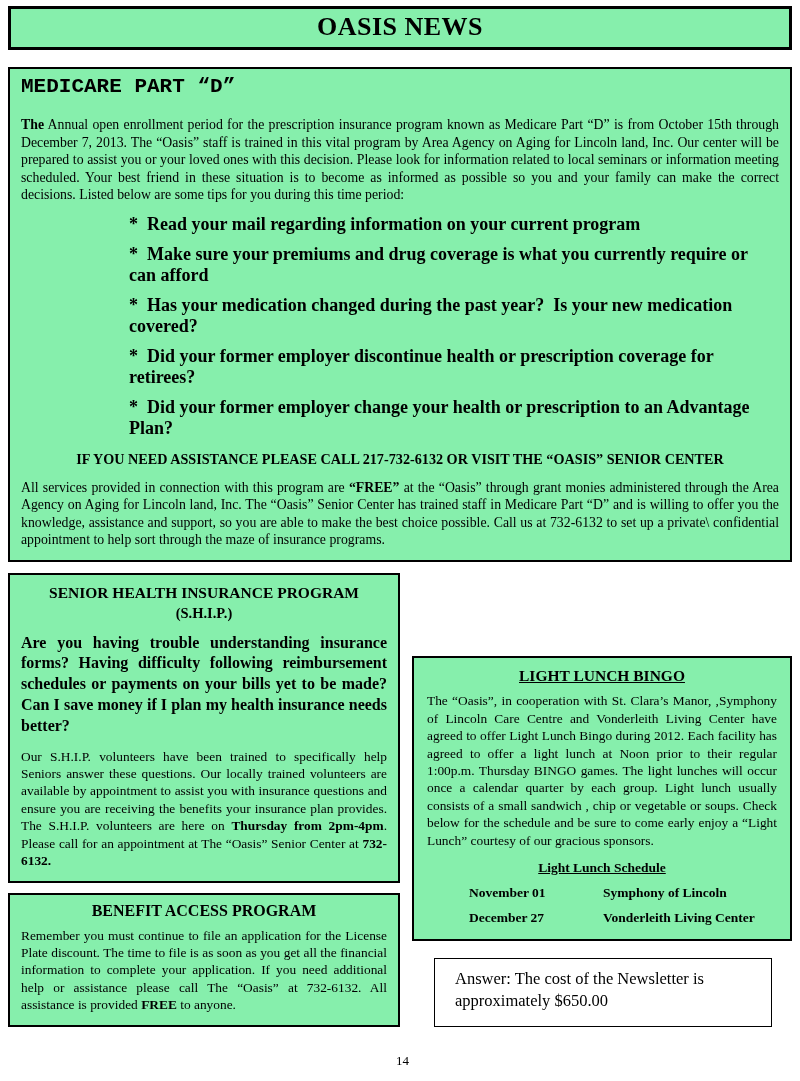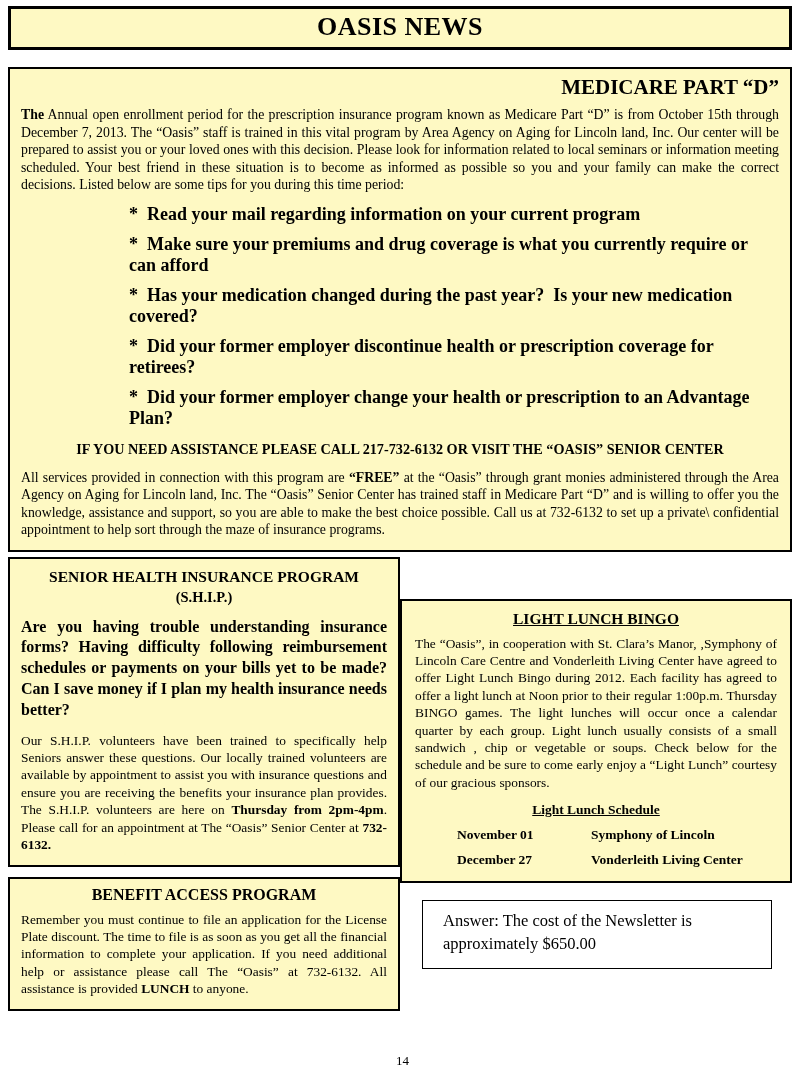--- a/index.html
+++ b/index.html
@@ -2,35 +2,35 @@
 <html><head>
 <meta charset="utf-8">
 <style>
   * { margin:0; padding:0; box-sizing:border-box; }
   html,body { background:#ffffff; }
   body {
     width:800px; height:1081px; position:relative;
     font-family:"Liberation Serif", serif; color:#000;
   }
   .page { padding:6px 8px 0; }
-  .box { border:2px solid #000; background:#fef9c3; }
+  .box { border:2px solid #000; background:#86efac; }
 
   .header-box { border-width:3px; text-align:center; padding:3px 0 5px; }
   .header-box h1 { font-size:26px; font-weight:bold; letter-spacing:0.5px; }
 
   .medicare-box { margin-top:17px; padding:6px 11px 11px; }
-  .medicare-box h2 { text-align:right; font-size:21px; font-weight:bold; margin-bottom:6px; }
+  .medicare-box h2 { text-align:left; font-size:21px; font-weight:bold; margin-bottom:18px;font-family:Liberation Mono, monospace; }
   p.just { text-align:justify; font-size:13.8px; line-height:1.27; }
 
   .bullets { list-style:none; margin:10px 0 11px 108px; }
   .bullets li { font-weight:bold; font-size:18px; margin-bottom:9px; white-space:pre-wrap; }
 
   .assist { text-align:center; font-weight:bold; font-size:14.2px; margin:12px 0 11px; }
 
-  .columns { display:flex; margin-top:5px; align-items:center; }
+  .columns { display:flex; gap:12px; margin-top:11px; align-items:flex-end; }
   .col-left { width:392px; flex:none; }
   .col-right { flex:1; }
 
   .ship-box { padding:9px 11px 11px; }
   .ship-box h3 { text-align:center; font-size:15.5px; font-weight:bold; margin-bottom:3px; }
   .ship-sub { text-align:center; font-size:14.5px; font-weight:bold; margin-bottom:11px; }
   .bold-para { font-weight:bold; text-align:justify; font-size:16px; line-height:1.3; margin-bottom:11px; }
   .small-just { text-align:justify; font-size:13.4px; line-height:1.3; }
 
   .benefit-box { margin-top:10px; padding:7px 11px 11px; }
@@ -75,21 +75,21 @@
 
       <div class="box ship-box">
         <h3>SENIOR HEALTH INSURANCE PROGRAM</h3>
         <div class="ship-sub">(S.H.I.P.)</div>
         <p class="bold-para">Are you having trouble understanding insurance forms?  Having difficulty following reimbursement schedules or payments on your bills yet to be made?  Can I save money if I plan my health insurance needs better?</p>
         <p class="small-just"><span>Our S.H.I.P. volunteers have been trained to specifically help Seniors answer these questions.  Our locally trained volunteers are available by appointment to assist you with insurance questions and ensure you are receiving the benefits your insurance plan provides.  The S.H.I.P. volunteers are here on </span><b>Thursday from 2pm-4pm</b><span>.  Please call for an appointment at The “Oasis” Senior Center at </span><b>732-6132.</b></p>
       </div>
 
       <div class="box benefit-box">
         <h3>BENEFIT ACCESS PROGRAM</h3>
-        <p class="small-just"><span>Remember you must continue to file an application for the License Plate discount.  The time to file is as soon as you get all the financial information to complete your application.  If you need additional help or assistance please call The “Oasis” at 732-6132.  All assistance is provided </span><b>LUNCH</b><span> to anyone.</span></p>
+        <p class="small-just"><span>Remember you must continue to file an application for the License Plate discount.  The time to file is as soon as you get all the financial information to complete your application.  If you need additional help or assistance please call The “Oasis” at 732-6132.  All assistance is provided </span><b>FREE</b><span> to anyone.</span></p>
       </div>
 
     </div>
 
     <div class="col-right">
 
       <div class="box bingo-box">
         <h3>LIGHT LUNCH BINGO</h3>
         <p class="small-just">The “Oasis”, in cooperation with St. Clara’s Manor, ,Symphony of Lincoln Care Centre and Vonderleith Living Center have agreed to offer Light Lunch Bingo during 2012. Each facility has agreed to offer a light lunch at Noon prior to their regular 1:00p.m.  Thursday BINGO games.  The light lunches will occur once a calendar quarter by each group. Light lunch usually consists of a small sandwich , chip or vegetable or soups.  Check below for the schedule and be sure to come early enjoy a “Light Lunch” courtesy of our gracious sponsors.</p>
         <div class="sched-title">Light Lunch Schedule</div>

